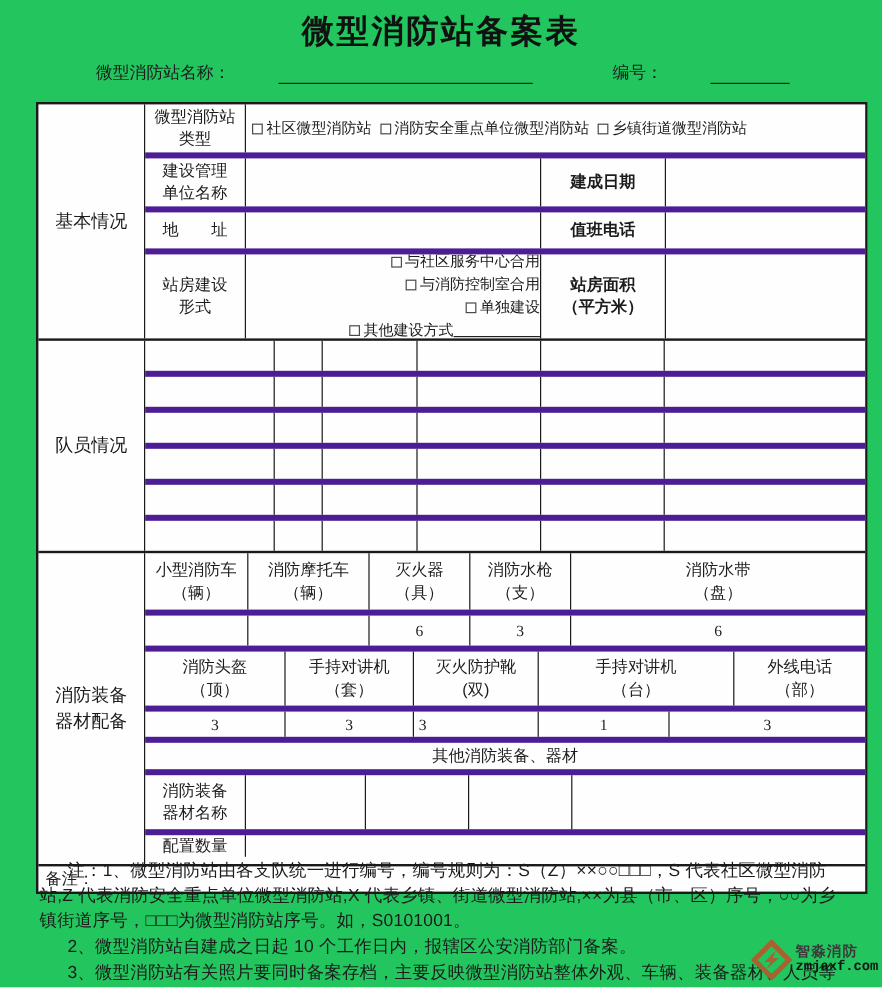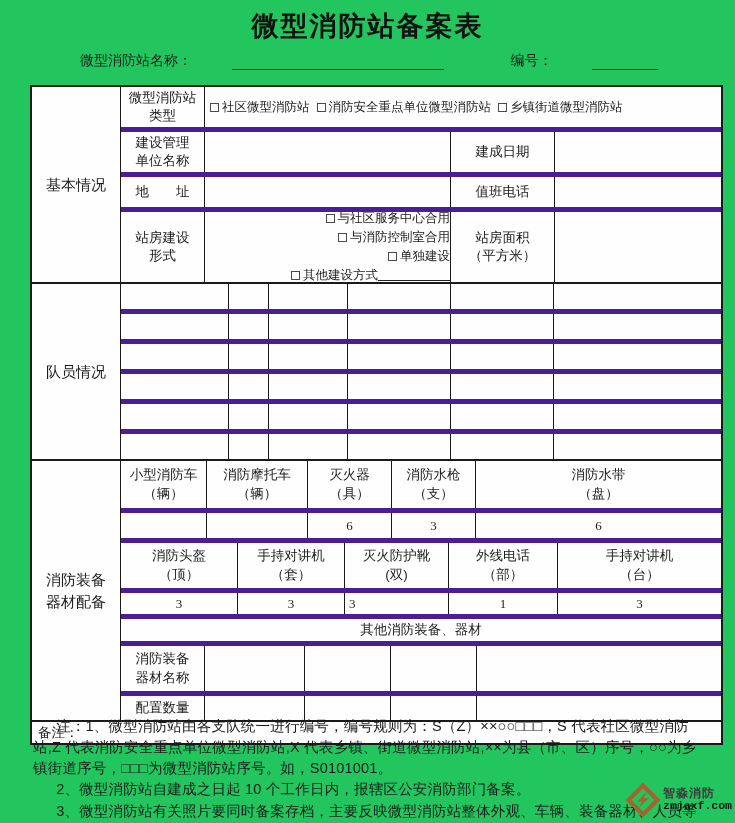--- a/index.html
+++ b/index.html
@@ -36,23 +36,23 @@
   .row:last-child{border-bottom:none;}
   .cell{
     border-right:1px solid #1a1a1a;box-sizing:border-box;
     display:flex;align-items:center;justify-content:center;text-align:center;
     font-size:13px;line-height:1.35;overflow:hidden;
   }
   .cell:last-child{border-right:none;}
   .ml{white-space:pre-line;}
   .lab{font-size:13.5px;}
   .h40{height:40px;} .h30{height:30px;} .h70{height:70px;}
-  .h46{height:46px;} .h25{height:25px;} .h24{height:24px;} .h47{height:47px;}
+  .h46{height:46px;} .h25{height:25px;} .h24{height:24px;flex-direction:column;} .h47{height:47px;}
   .h45{height:45px;} .h21{height:21px;} .h22{height:22px;}
-  .w84{width:84px;min-width:84px;} .w104{width:104px;min-width:104px;}
+  .w84{width:84px;min-width:84px;} .w104{width:104px;min-width:104px;font-weight:bold;}
   .w166{width:166px;min-width:166px;}
   .flex1{flex:1;min-width:0;}
   
   .mw1{width:108px;min-width:108px;} .mw2{width:40px;min-width:40px;}
   .mw3{width:79px;min-width:79px;} .mw4{width:103px;min-width:103px;}
   .mw5{width:103px;min-width:103px;}
   
   .e1a{width:86px;min-width:86px;} .e1b{width:101px;min-width:101px;}
   .e1c{width:84px;min-width:84px;} .e1d{width:84px;min-width:84px;}
   
@@ -259,25 +259,25 @@
         <div class="row h45">
           <div class="cell lab e2a">
             <span class="ml"><span>消防头盔</span><br><span>（顶）</span></span>
           </div>
           <div class="cell lab e2b">
             <span class="ml"><span>手持对讲机</span><br><span>（套）</span></span>
           </div>
           <div class="cell lab e2c">
             <span class="ml"><span>灭火防护靴</span><br><span>(双)</span></span>
           </div>
+          <div class="cell lab flex1">
+            <span class="ml"><span>手持对讲机</span><br><span>（台）</span></span>
+          </div>
           <div class="cell lab e2d">
             <span class="ml"><span>外线电话</span><br><span>（部）</span></span>
-          </div>
-          <div class="cell lab flex1">
-            <span class="ml"><span>手持对讲机</span><br><span>（台）</span></span>
           </div>
         </div>
         <div class="row h21">
           <div class="cell num e2a">3</div>
           <div class="cell num e2b">3</div>
           <div class="cell num e2c val-left">3</div>
           <div class="cell num e2d">1</div>
           <div class="cell num flex1">3</div>
         </div>
         <div class="row h22">

